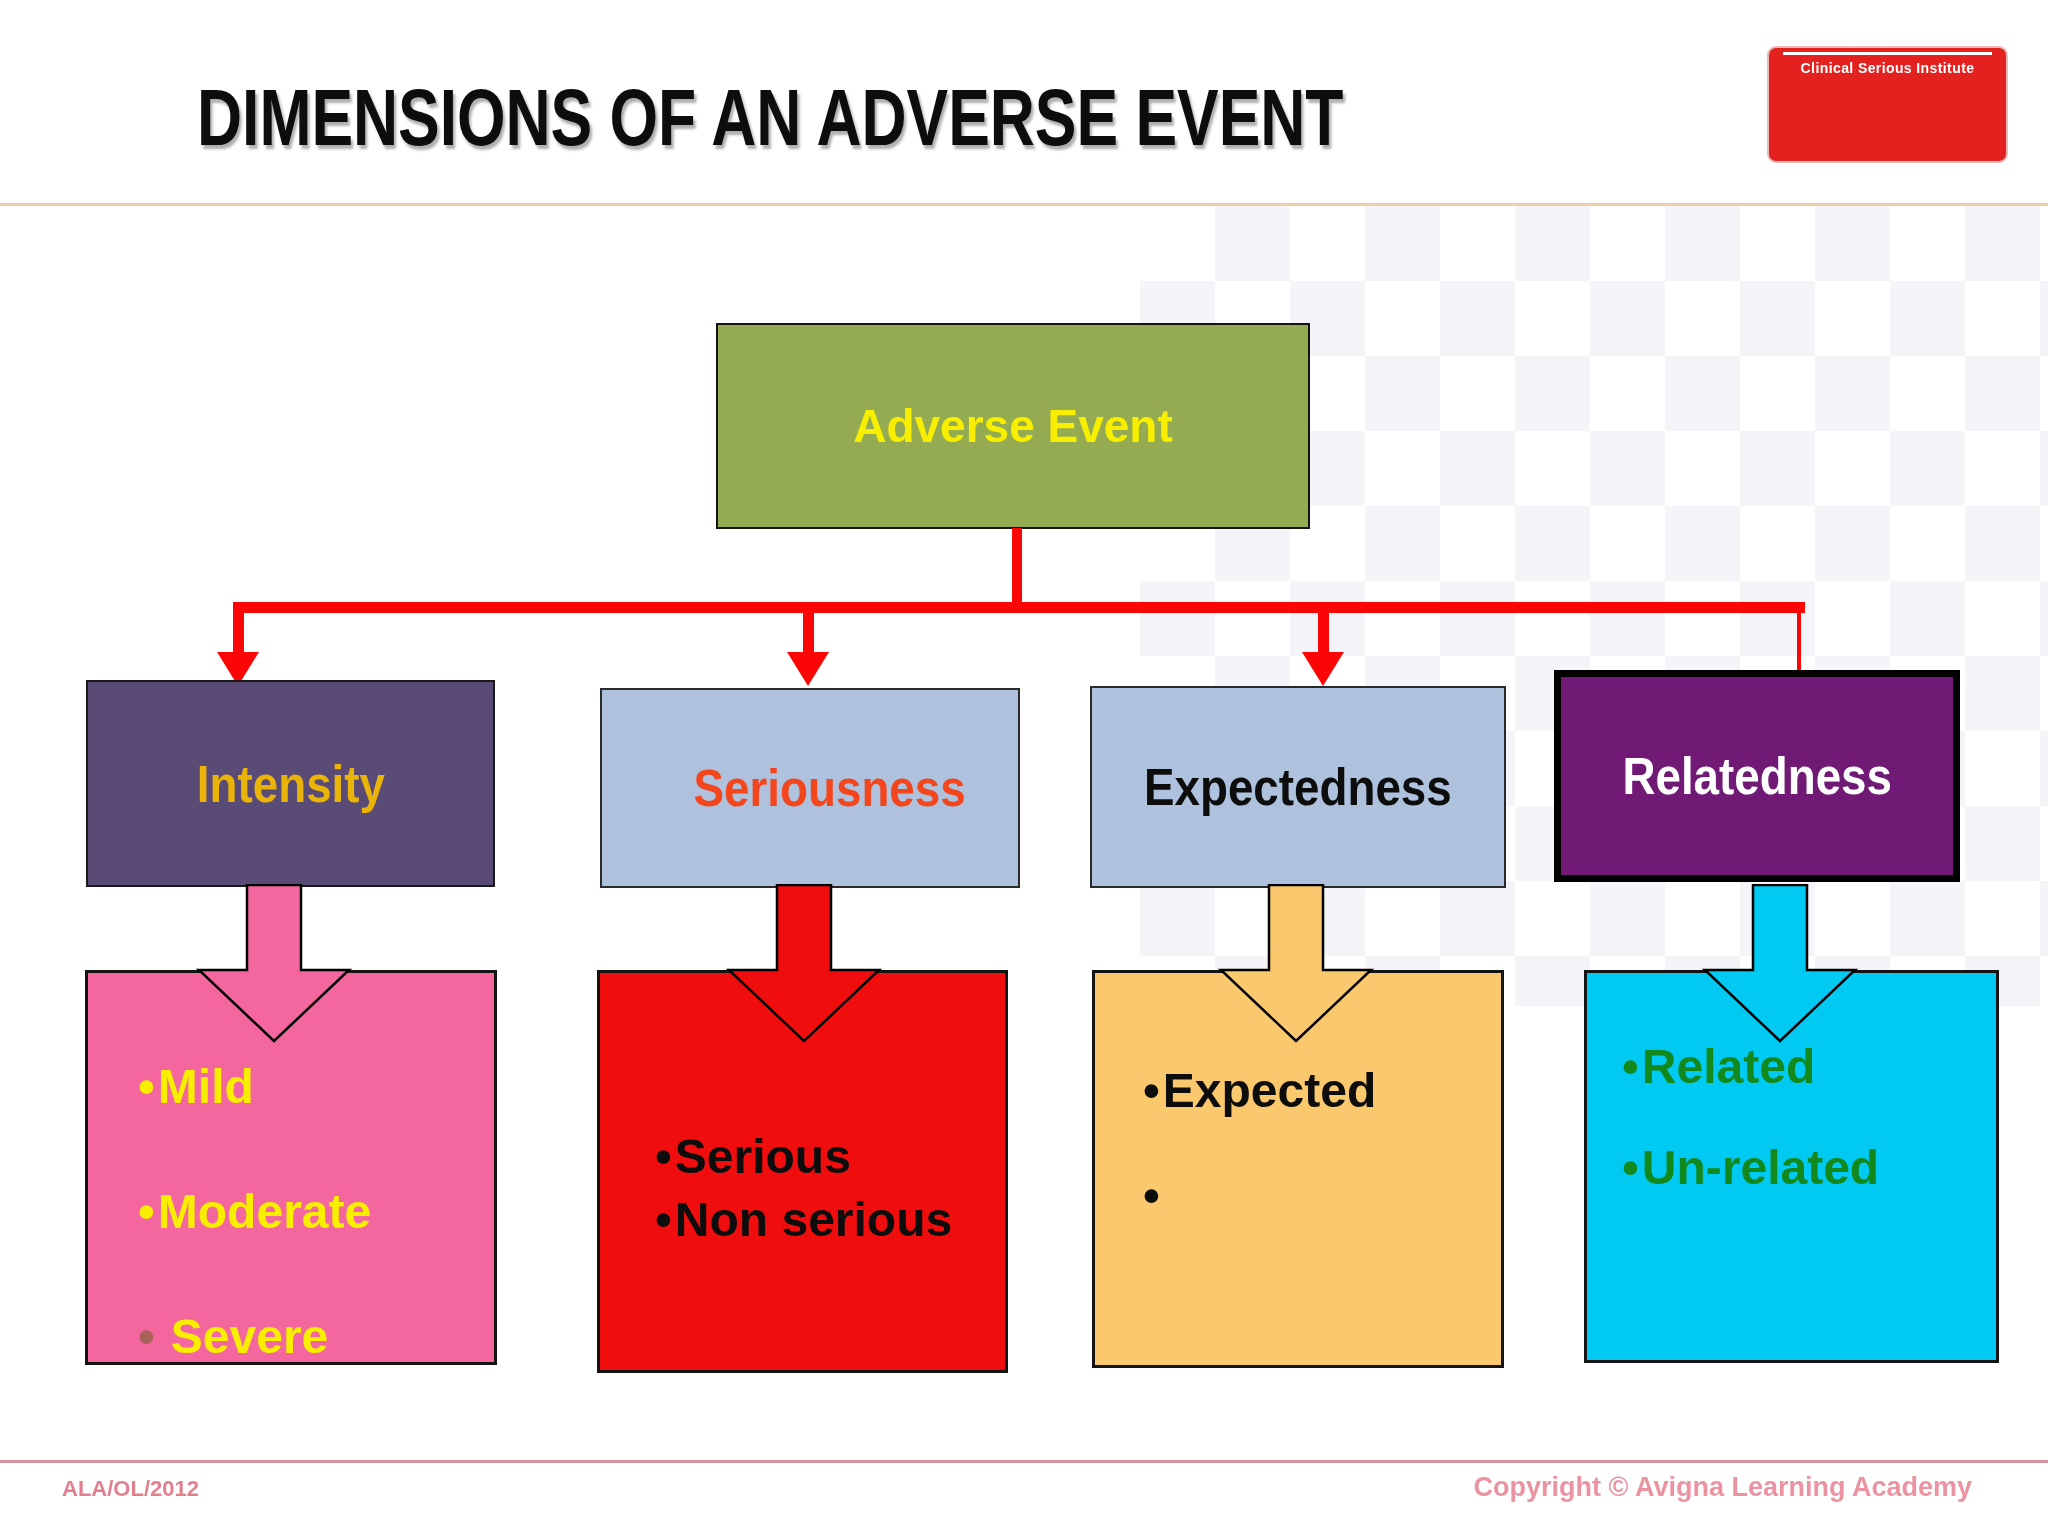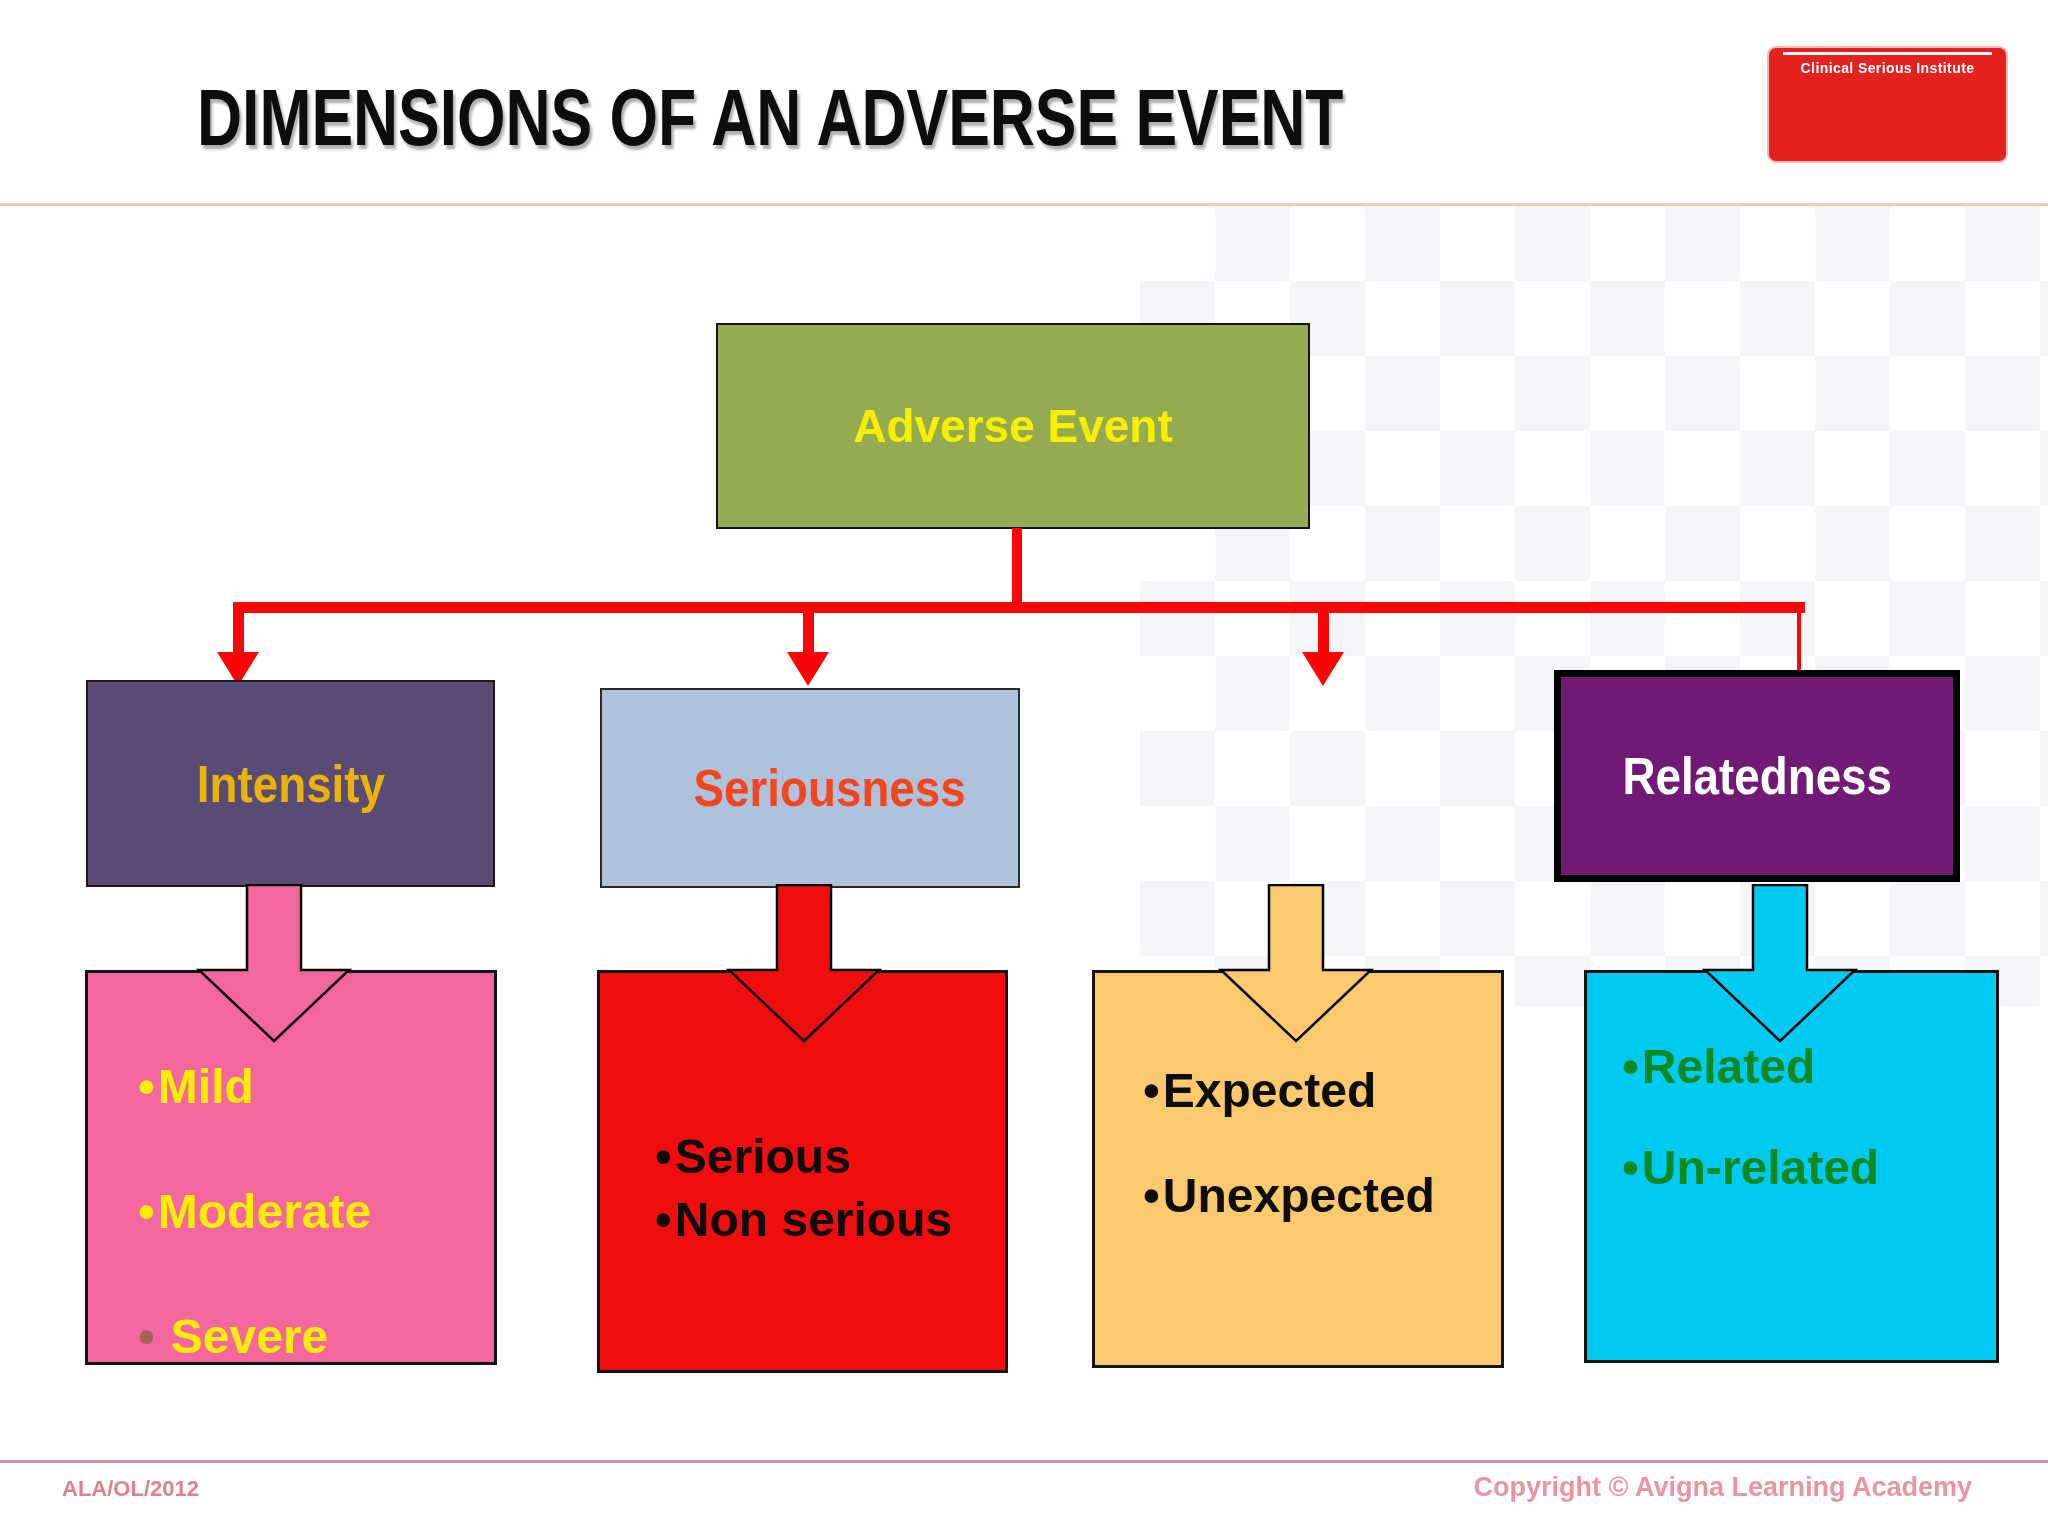--- a/index.html
+++ b/index.html
@@ -102,20 +102,23 @@
   <svg class="thinhead" width="32" height="24" viewBox="0 0 32 24">
     <polyline points="3,3 16,21 29,3" fill="none" stroke-width="3" stroke="#fb0606"></polyline>
   </svg>
 
   <div class="box hdr hdr0" style="background-color: rgb(90, 74, 118); color: #eab308;">
     <span class="box-label">Intensity</span>
   </div>
   <div class="box hdr hdr1" style="background-color: rgb(174, 194, 222); color: rgb(244, 70, 29);">
     <span class="box-label">Seriousness</span>
   </div>
+  <div class="box hdr hdr2" style="background-color: rgb(174, 194, 222); color: rgb(13, 13, 13);">
+    <span class="box-label">Expectedness</span>
+  </div>
   <div class="box hdr hdr3" style="background-color: #701a75; color: rgb(255, 255, 255);">
     <span class="box-label">Relatedness</span>
   </div>
 
   <div class="panel panel0" style="background-color: rgb(244, 103, 158); color: rgb(248, 239, 0);">
     <div class="item">
       <span class="bullet" style="color: rgb(248, 239, 0);">•</span>
       <span>Mild</span>
     </div>
     <div class="item">
@@ -139,21 +142,20 @@
     </div>
   </div>
 
   <div class="panel panel2" style="background-color: rgb(251, 201, 109); color: rgb(13, 13, 13);">
     <div class="item">
       <span class="bullet" style="color: rgb(13, 13, 13);">•</span>
       <span>Expected</span>
     </div>
     <div class="item">
       <span class="bullet" style="color: rgb(13, 13, 13);">•</span>
-      <span>Unexpected</span>
     </div>
   </div>
 
   <div class="panel panel3" style="background-color: rgb(0, 201, 242); color: rgb(18, 137, 28);">
     <div class="item">
       <span class="bullet" style="color: rgb(18, 137, 28);">•</span>
       <span>Related</span>
     </div>
     <div class="item">
       <span class="bullet" style="color: rgb(18, 137, 28);">•</span>

